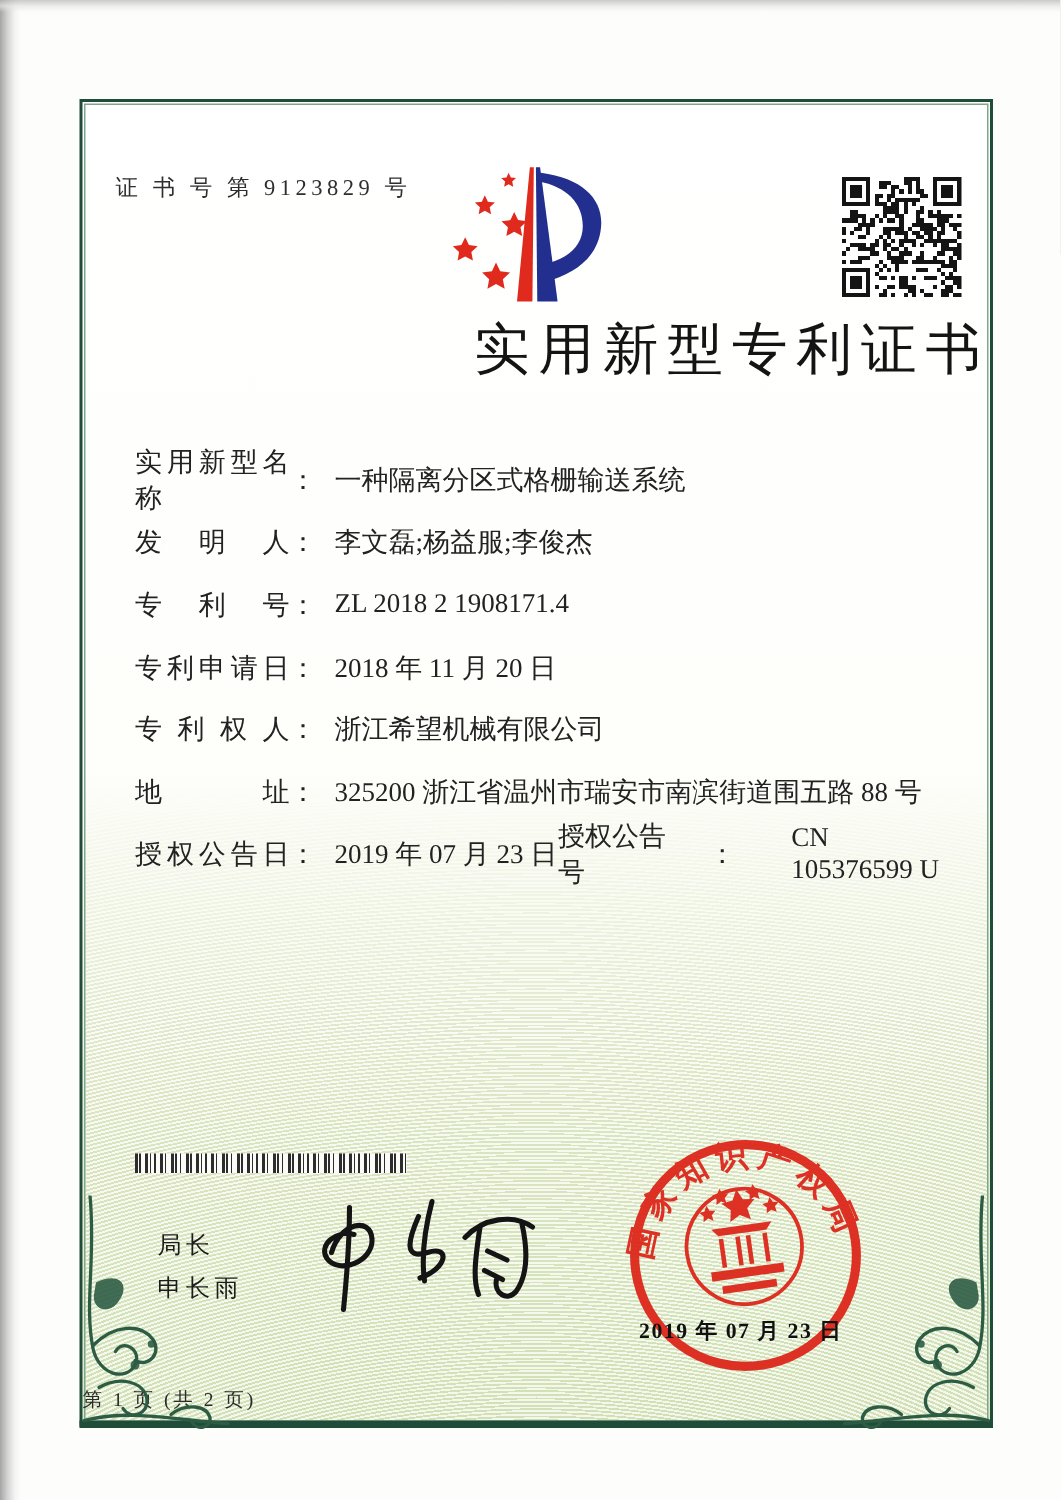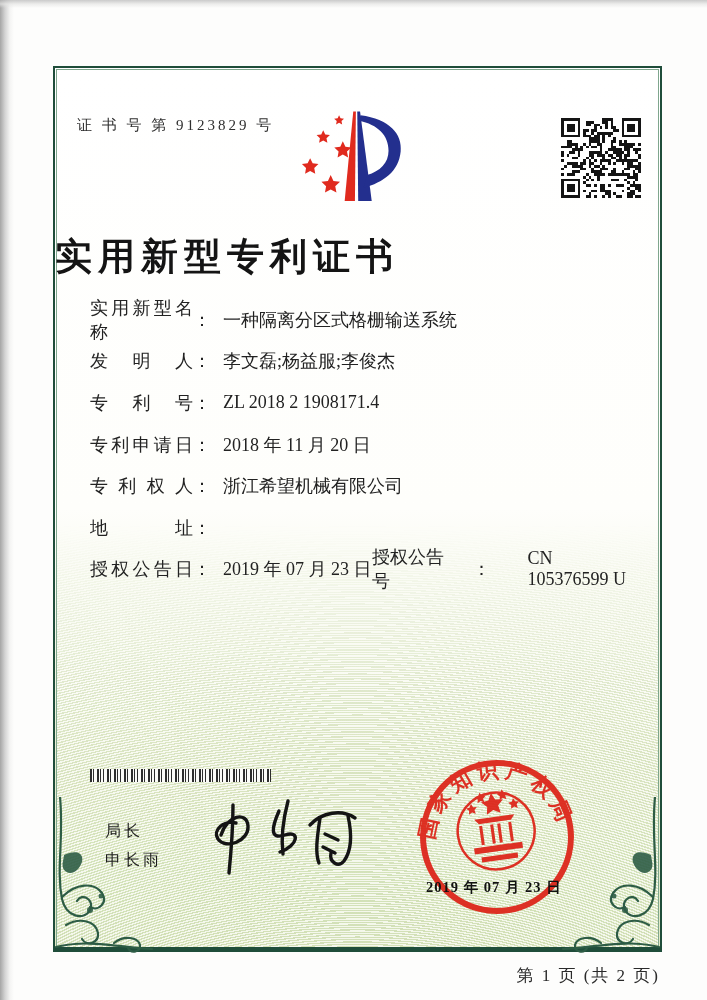--- a/index.html
+++ b/index.html
@@ -31,22 +31,22 @@
     mask-image:linear-gradient(to bottom,transparent 0,black 38%);
     pointer-events:none;
   }
 
   .cert-no { position:absolute; left:22px; top:48px; font-size:15px; letter-spacing:3px; color:#2e2e2e;text-align:right; }
 
   .logo { position:absolute; left:243px; top:38px; width:112px; height:108px; }
   .qr { position:absolute; left:506px; top:50px; width:80px; height:80px; background:#fff; }
   .qr svg { width:100%; height:100%; fill:#141414; shape-rendering:crispEdges; }
 
-  .title { position:absolute; left:0; right:0; top:164px; text-align:left;
-    font-size:37px; font-weight:bold; letter-spacing:6px; color:#141414; }
+  .title { position:absolute; left:0; right:0; top:140px; text-align:right;
+    font-size:37px; font-weight:normal; letter-spacing:6px; color:#141414; }
 
   .fields { position:absolute; left:35px; top:231px; width:545px; }
   .field-row { height:41.6px; display:flex; align-items:center; font-size:18px; color:#222; position:relative; }
   .field-label { display:inline-block; width:103px; text-align:justify; text-align-last:justify; }
   .field-colon { margin-right:12px; }
   .grant-col2 { position:absolute; left:282px; top:0; height:100%; display:flex; align-items:center;gap:25px; }
 
   .body-text { position:absolute; left:35px; top:526px; width:535px;
     font-size:14px; line-height:26.5px; color:#1f1f1f; font-style:italic; letter-spacing:.4px; }
   .body-text p { text-indent:2em; }
@@ -58,22 +58,22 @@
       #2d2d2d 13px 14px, #fbfbf8 14px 17px); }
 
   .sig-block { position:absolute; left:50px; top:748px; font-size:16px; letter-spacing:3px; color:#1c1c1c; line-height:29px; }
   .sig-hand { position:absolute; left:138px; top:727px; width:172px; height:82px; }
   .sig-hand path { stroke:#141414; stroke-width:3.4; fill:none; stroke-linecap:round; stroke-linejoin:round; }
 
   .seal { position:absolute; left:361px; top:688px; width:162px; height:162px; transform:rotate(-8deg); opacity:.93; }
   .seal-date { position:absolute; left:371px; top:810px; font-size:14.5px; font-weight:bold;
     letter-spacing:1px; color:#111; z-index:5; }
 
-  .footer-page { position:absolute; left:0; width:100%; top:856px; text-align:right;
-    font-size:17px; letter-spacing:2px; color:#2a2a2a;margin-top:40px; }
+  .footer-page { position:absolute; left:0; width:100%; top:856px; text-align:left;
+    font-size:13px; letter-spacing:2px; color:#2a2a2a; }
 
   .flourish { position:absolute; bottom:-6px; width:104px; height:158px; }
   .flourish.left { left:-1px; }
   .flourish.right { right:-1px; transform:scaleX(-1); }
   .flourish path { stroke:#2d5c45; fill:none; stroke-width:2.2; stroke-linecap:round; }
   .flourish .fill { fill:#2d5c45; stroke:none; opacity:.9; }
 </style>
 </head>
 <body>
 
@@ -441,20 +441,21 @@
         <span class="field-value">2018 年 11 月 20 日</span>
       </div>
       <div class="field-row">
         <span class="field-label">专利权人</span>
           <span class="field-colon">：</span>
         <span class="field-value">浙江希望机械有限公司</span>
       </div>
       <div class="field-row">
         <span class="field-label">地址</span>
           <span class="field-colon">：</span>
+        <span class="field-value">325200 浙江省温州市瑞安市南滨街道围五路 88 号</span>
       </div>
       <div class="field-row">
         <span class="field-label">授权公告日</span>
           <span class="field-colon">：</span>
         <span class="field-value">2019 年 07 月 23 日</span>
         <span class="grant-col2">
           <span>授权公告号</span>
             <span class="field-colon">：</span>
           <span>CN 105376599 U</span>
         </span>

